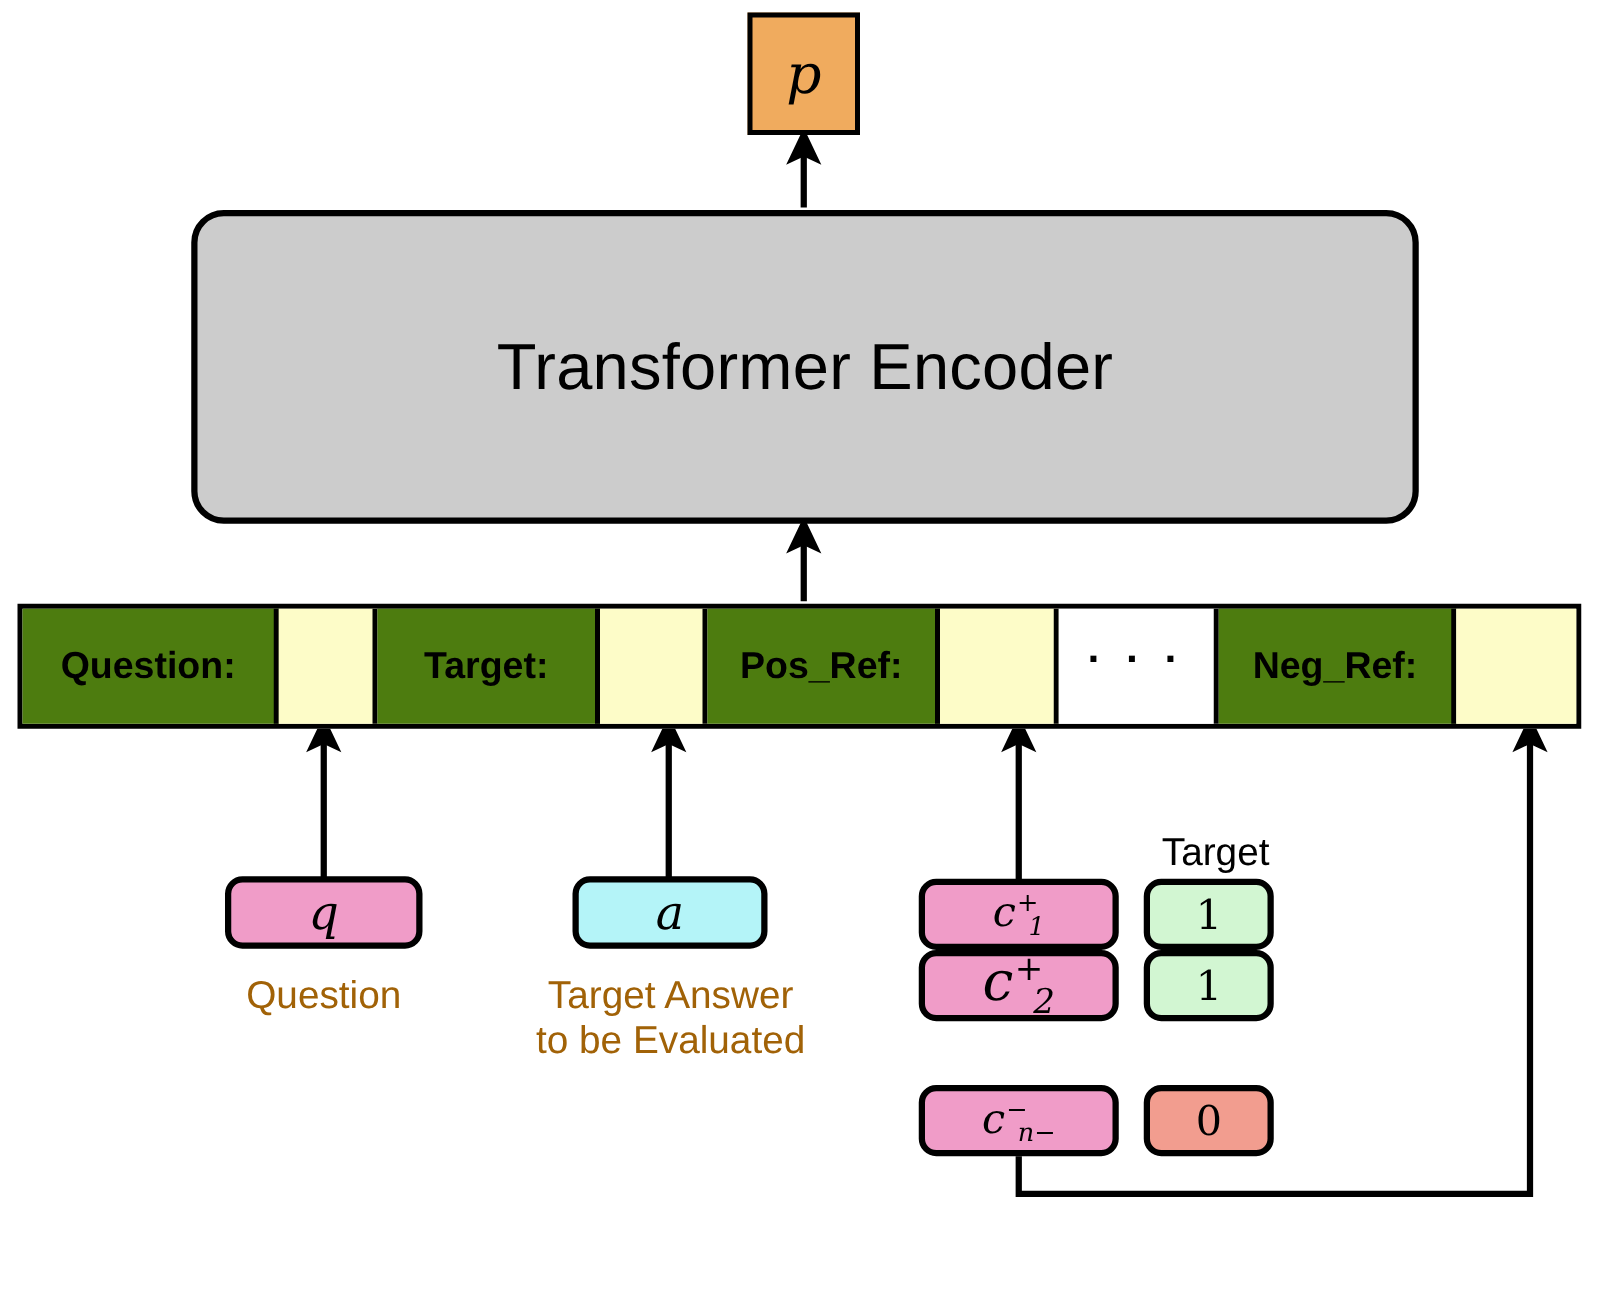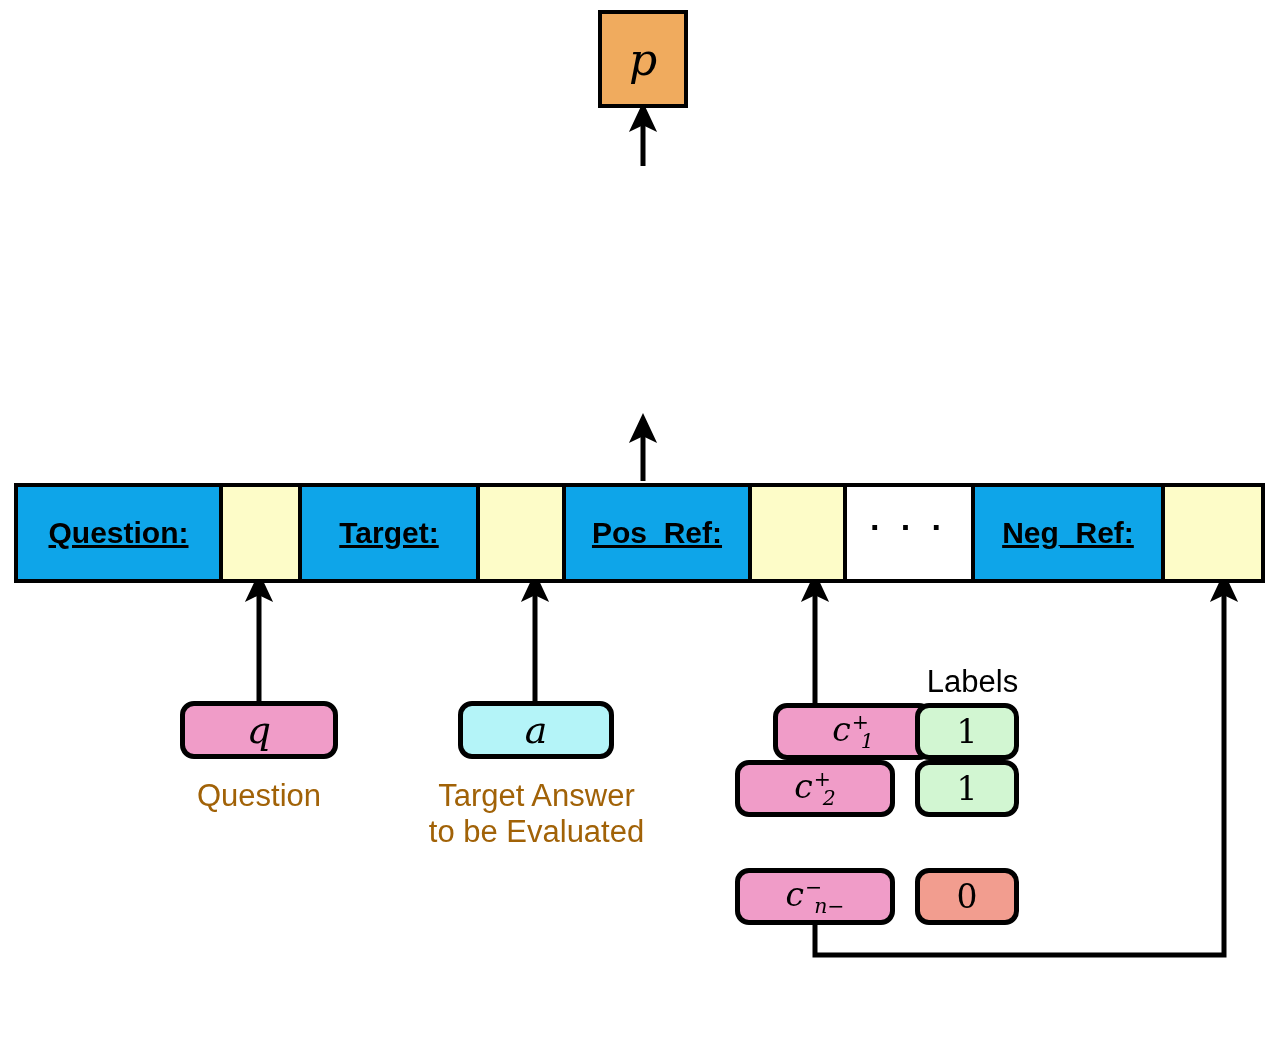--- a/index.html
+++ b/index.html
@@ -81,21 +81,21 @@
     display: flex;
     align-items: center;
     justify-content: center;
     border-right: 4px solid #000000;
     font-size: 30px;
     font-weight: bold;
     color: #000000;
     white-space: nowrap;
   }
   .cell:last-child { border-right: none; }
-  .cell.label  { background: #0ea5e9; text-decoration: underline; }
+  .cell.label  { background: #4d7c0f; }
   .cell.slot   { background: #fdfcc8; }
   .cell.dots   { background: #ffffff; font-size: 34px; letter-spacing: 5px; padding-bottom: 12px; }
 
   
   .chip {
     position: absolute;
     box-sizing: border-box;
     border: 5px solid #000000;
     border-radius: 14px;
     display: flex;
@@ -162,20 +162,23 @@
 
     <line x1="815" y1="760" x2="815" y2="587" stroke="#000000" stroke-width="5" marker-end="url(#arrow)"></line>
 
     <path d="M 815 925 L 815 955 L 1224 955 L 1224 587" fill="none" stroke="#000000" stroke-width="5" marker-end="url(#arrow)"></path>
   </svg>
 
   <div class="out-box">
     <span>p</span>
   </div>
 
+  <div class="encoder">
+    <span>Transformer Encoder</span>
+  </div>
 
   <div class="strip">
     <div class="cell label" style="width:205px">
       <span>Question:</span>
     </div>
     <div class="cell slot" style="width:79px">
       <span></span>
     </div>
     <div class="cell label" style="width:178px">
       <span>Target:</span>
@@ -204,30 +207,30 @@
     <span>q</span>
   </div>
   <div class="caption" style="left:159px; top:778px; width:200px;">Question</div>
 
   <div class="chip cyan" style="left:458px; top:701px; width:156px; height:58px; font-size:38px;">
     <span>a</span>
   </div>
   <div class="caption" style="left:404px; top:778px; width:265px;">Target Answer
 to be Evaluated</div>
 
-  <div class="heading" style="left:905px; top:664px; width:135px;">Labels</div>
-
-  <div class="chip pink" style="left:735px; top:703px; width:160px; height:57px; font-size:33px;margin-left:38px;">
+  <div class="heading" style="left:905px; top:664px; width:135px;">Target</div>
+
+  <div class="chip pink" style="left:735px; top:703px; width:160px; height:57px; font-size:33px;">
     <span><span>c</span><span class="sup">+</span><span class="sub">1</span></span>
   </div>
   <div class="chip green" style="left:915px; top:703px; width:104px; height:57px; font-size:33px;">
     <span>1</span>
   </div>
 
-  <div class="chip pink" style="left:735px; top:760px; width:160px; height:57px; font-size:33px;">
+  <div class="chip pink" style="left:735px; top:760px; width:160px; height:57px; font-size:44px;">
     <span><span>c</span><span class="sup">+</span><span class="sub">2</span></span>
   </div>
   <div class="chip green" style="left:915px; top:760px; width:104px; height:57px; font-size:33px;">
     <span>1</span>
   </div>
 
   <div class="chip pink" style="left:735px; top:868px; width:160px; height:57px; font-size:33px;">
     <span><span>c</span><span class="sup">−</span><span class="sub">n−</span></span>
   </div>
   <div class="chip red" style="left:915px; top:868px; width:104px; height:57px; font-size:33px;">

